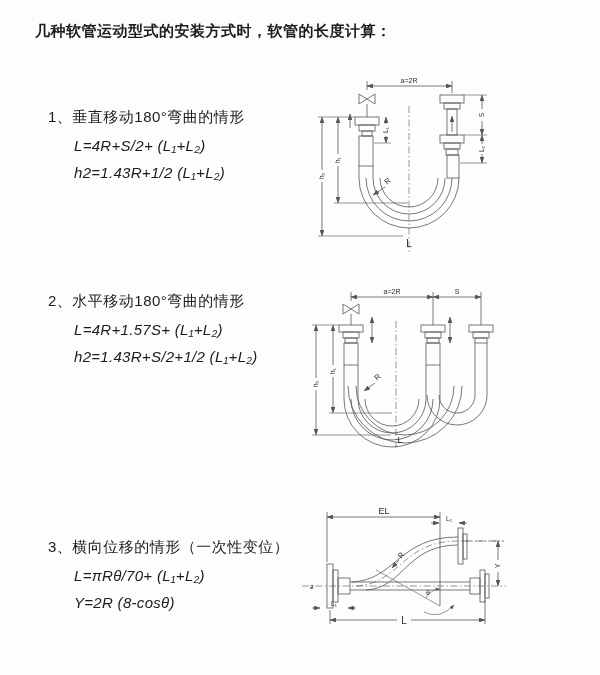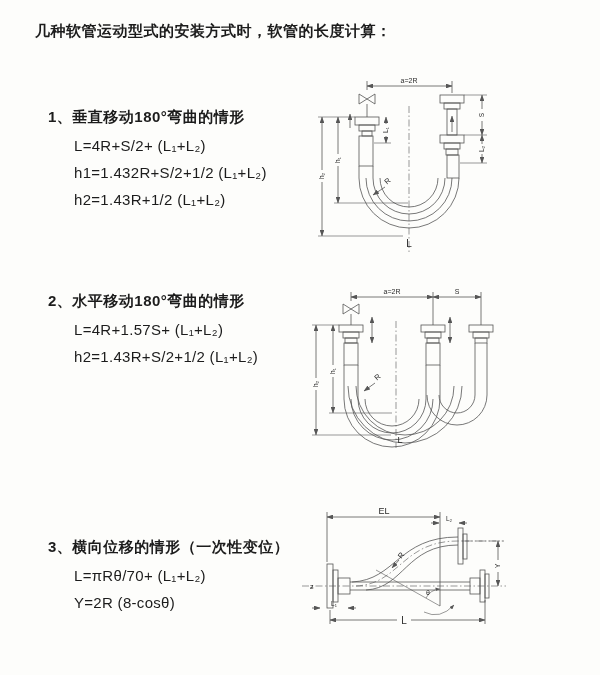--- a/index.html
+++ b/index.html
@@ -6,41 +6,40 @@
   .page {
     position:relative; width:600px; height:675px; background:#fdfdfb;
     font-family:"Liberation Sans","DejaVu Sans",sans-serif; color:#1c1c1c;
     overflow:hidden; margin:0 auto;
   }
   .title {
     position:absolute; left:35px; top:22px;
     font-size:15px; font-weight:bold; letter-spacing:0.5px; white-space:nowrap;
   }
   .section { position:absolute; left:48px; white-space:nowrap; }
-  .heading { font-size:15px; font-weight:bold; margin:0 0 4px 0; letter-spacing:0.5px; }
-  .formula { font-size:15px; margin-top:10px; padding-left:26px; letter-spacing:0.3px; }
+  .heading { font-size:15px; font-weight:normal; margin:0 0 4px 0; letter-spacing:0.5px; }
+  .formula { font-size:15px; margin-top:10px; padding-left:26px; letter-spacing:0.3px;font-style:italic; }
   .diagram { position:absolute; }
   svg line, svg path, svg rect, svg polygon { stroke:#565656; stroke-width:0.8; fill:none; }
   svg .hatch { stroke:#565656; stroke-width:0.7; }
   svg .cl { stroke-dasharray:7 2.5 1.5 2.5; stroke-width:0.6; }
   svg .thin { stroke-width:0.6; }
   svg text { fill:#2a2a2a; stroke:none; font-family:"Liberation Sans","DejaVu Sans",sans-serif; }
   svg .mk { stroke:none; fill:#565656; }
 </style>
 </head>
 <body>
 
 <div class="page">
 
   <div class="title">几种软管运动型式的安装方式时，软管的长度计算：</div>
 
   <div class="section" style="top:108px">
     <div class="heading">1、垂直移动180°弯曲的情形</div>
     <div class="formula">L=4R+S/2+ (L₁+L₂)</div>
-    <div class="formula">h1=1.432R+S/2+1/2 (L₁+L₂)</div>
     <div class="formula">h2=1.43R+1/2 (L₁+L₂)</div>
   </div>
 
   <div class="section" style="top:292px">
     <div class="heading">2、水平移动180°弯曲的情形</div>
     <div class="formula">L=4R+1.57S+ (L₁+L₂)</div>
     <div class="formula">h2=1.43R+S/2+1/2 (L₁+L₂)</div>
   </div>
 
   <div class="section" style="top:538px">

